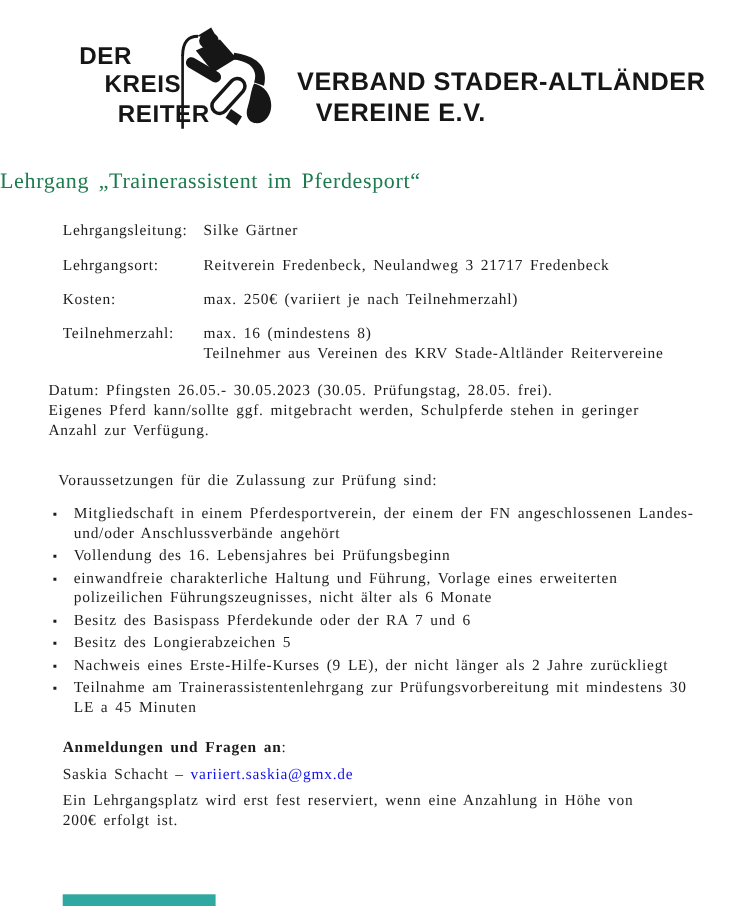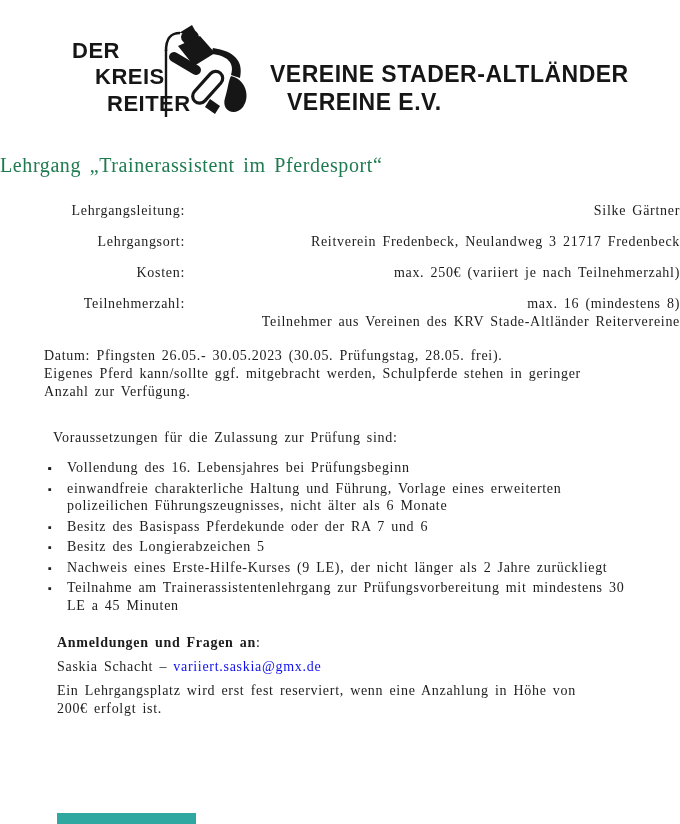--- a/index.html
+++ b/index.html
@@ -13,21 +13,21 @@
   .t-reiter{left:107px;top:91px; font-size:22px;}
   .t-org1  {left:270px;top:61px; font-size:23px;}
   .t-org2  {left:287px;top:89px; font-size:23px;}
   .logo-svg{position:absolute;left:133px;top:24px;}
   
   .title{margin:24px 0 0;text-align:left;font-size:20px;letter-spacing:0.6px;word-spacing:3px;
          color:#1e7b4f;font-weight:normal;line-height:22px;}
   
   .bodytext{font-size:14px;letter-spacing:0.7px;word-spacing:2px;line-height:18px;color:#1c1c1c;}
   
-  .details{margin:26px 0 0 57px;text-align:right;}
+  .details{margin:26px 0 0 57px;}
   .drow{display:grid;grid-template-columns:128px auto;margin-bottom:13px;}
   .drow .val div{white-space:nowrap;}
   
   .datum{margin:16px 0 0 44px;}
   .datum div{white-space:nowrap;}
   
   .req-heading{margin:28px 0 0 53px;}
   .req-list{list-style:none;margin:12px 0 0 0;padding:0 0 0 48px;}
   .req-list li{position:relative;padding-left:19px;margin-bottom:3px;max-width:575px;line-height:17.5px;}
   .req-list .bullet{position:absolute;left:0;top:1px;font-size:11px;color:#1c1c1c;}
@@ -42,21 +42,21 @@
 </style>
 </head>
 <body>
 
 <div class="page">
 
   <div class="logo-block">
     <span class="t t-der">DER</span>
     <span class="t t-kreis">KREIS</span>
     <span class="t t-reiter">REITER</span>
-    <span class="t t-org1">VEREINE STADER-ALTLÄNDER</span>
+    <span class="t t-org1">VERBAND STADER-ALTLÄNDER</span>
     <span class="t t-org2">VEREINE E.V.</span>
     <svg class="logo-svg" width="135" height="95" viewBox="0 0 135 95">
       <g fill="#161616" stroke="none">
 
         <path d="M33 27 C33 13 39 9 47 9" fill="none" stroke="#161616" stroke-width="2.6"></path>
         <line x1="33" y1="26" x2="33" y2="93" stroke="#161616" stroke-width="2.4"></line>
 
         <polygon points="46,9 59,1 64,10"></polygon>
         <ellipse cx="57" cy="13" rx="9" ry="7.5"></ellipse>
 
@@ -102,20 +102,21 @@
   <div class="datum bodytext">
     <div>Datum: Pfingsten 26.05.- 30.05.2023 (30.05. Prüfungstag, 28.05. frei).</div>
     <div>Eigenes Pferd kann/sollte ggf. mitgebracht werden, Schulpferde stehen in geringer</div>
     <div>Anzahl zur Verfügung.</div>
   </div>
 
   <div class="req-heading bodytext">Voraussetzungen für die Zulassung zur Prüfung sind:</div>
   <ul class="req-list bodytext">
     <li>
       <span class="bullet">▪</span>
+      <span>Mitgliedschaft in einem Pferdesportverein, der einem der FN angeschlossenen Landes- und/oder Anschlussverbände angehört</span>
     </li>
     <li>
       <span class="bullet">▪</span>
       <span>Vollendung des 16. Lebensjahres bei Prüfungsbeginn</span>
     </li>
     <li>
       <span class="bullet">▪</span>
       <span>einwandfreie charakterliche Haltung und Führung, Vorlage eines erweiterten polizeilichen Führungszeugnisses, nicht älter als 6 Monate</span>
     </li>
     <li>

